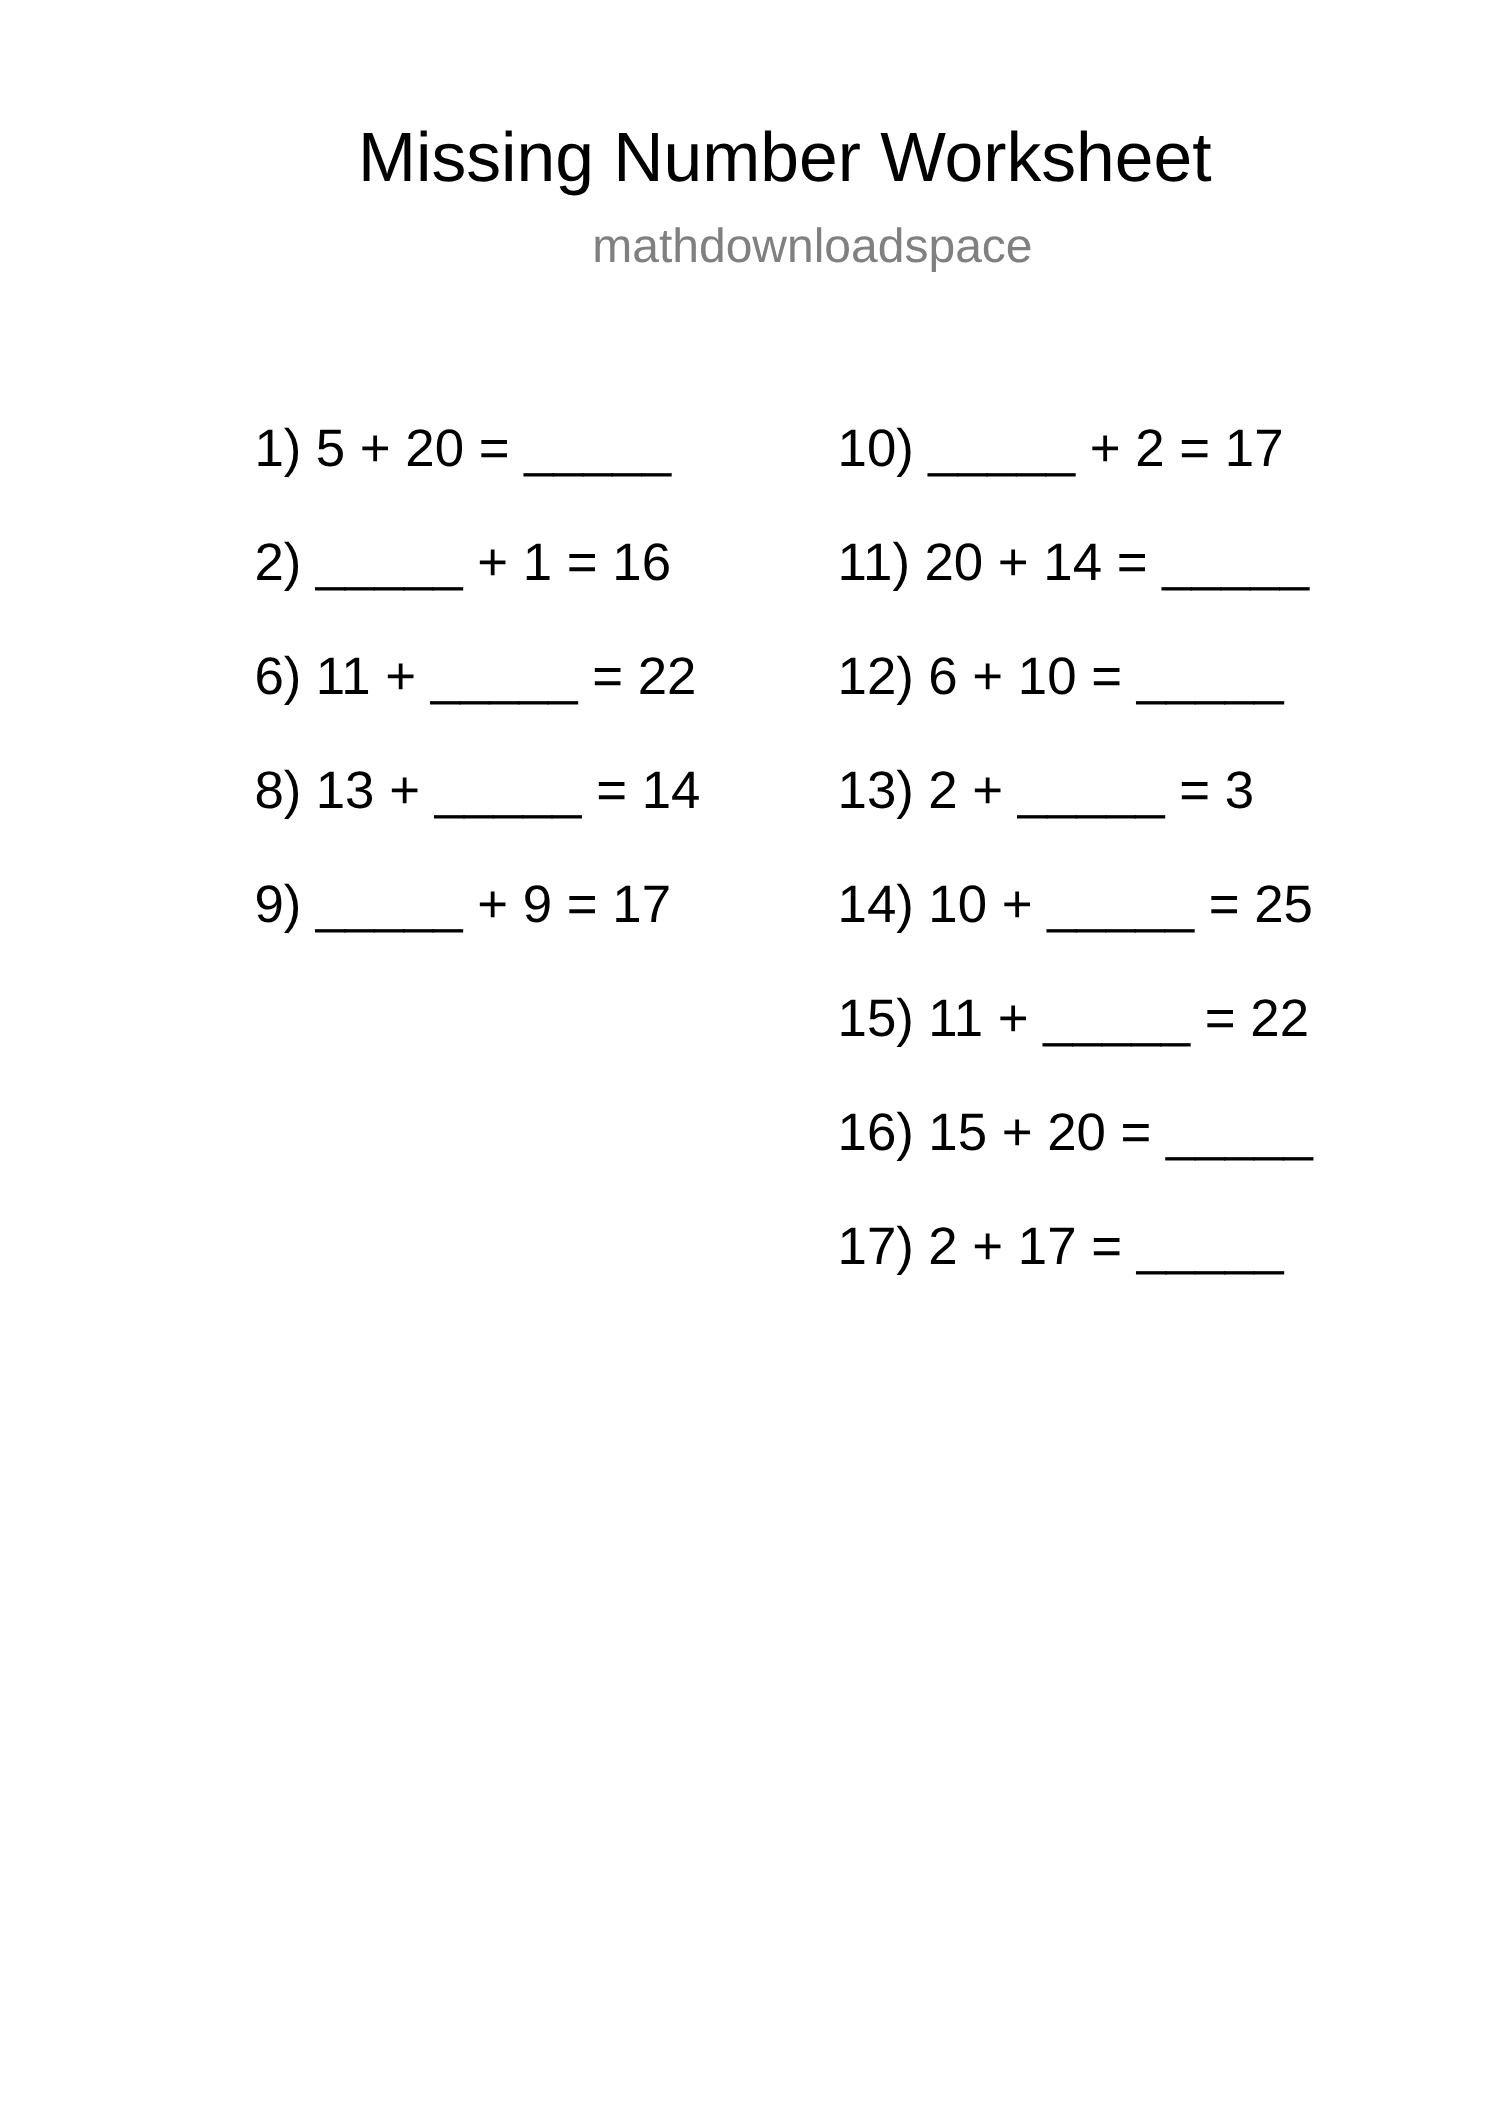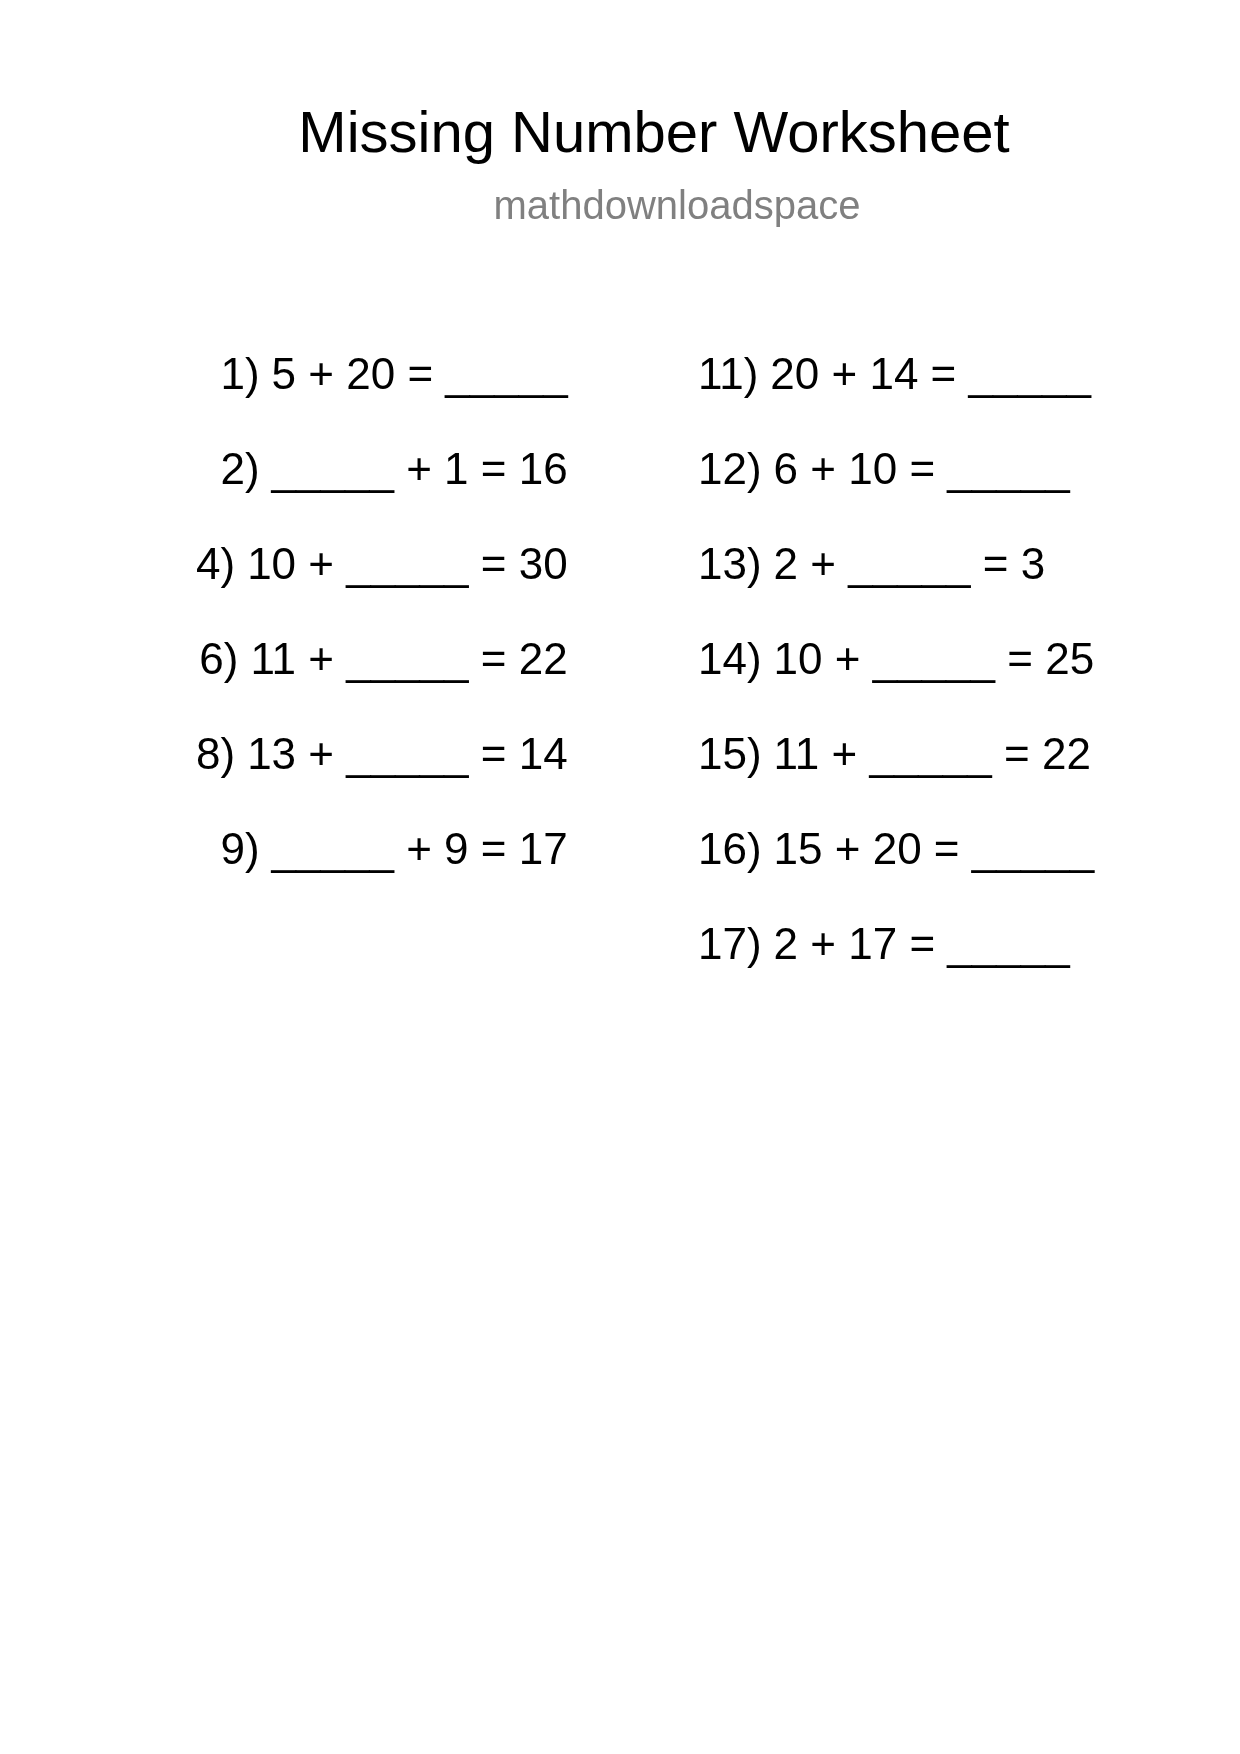--- a/index.html
+++ b/index.html
@@ -38,48 +38,48 @@
       text-align: center;
       font-size: 40px;
       line-height: 50px;
       color: #808080;
       white-space: nowrap;
     }
     .column {
       position: absolute;
       top: 348px;
     }
-    .col-left { left: 196px; text-align: right; }
+    .col-left { left: 212px; }
     .col-right { left: 698px; }
     .problem {
       height: 95px;
       font-size: 44px;
       line-height: 52px;
       white-space: nowrap;
       color: #000000;
     }
     .problem .num { margin-right: 12px; }
   </style>
 </head>
 <body>
 
 <div>
   <div class="title">Missing Number Worksheet</div>
   <div class="subtitle">mathdownloadspace</div>
 
   <div class="column col-left">
     <div class="problem"><span class="num">1)</span><span>5 + 20 = _____</span></div>
     <div class="problem"><span class="num">2)</span><span>_____ + 1 = 16</span></div>
-    <div class="problem"><span class="num">4)</span><span>10 + _____ = 30</span></div>
     <div class="problem"><span class="num">6)</span><span>11 + _____ = 22</span></div>
     <div class="problem"><span class="num">8)</span><span>13 + _____ = 14</span></div>
     <div class="problem"><span class="num">9)</span><span>_____ + 9 = 17</span></div>
   </div>
 
   <div class="column col-right">
+    <div class="problem"><span class="num">10)</span><span>_____ + 2 = 17</span></div>
     <div class="problem"><span class="num">11)</span><span>20 + 14 = _____</span></div>
     <div class="problem"><span class="num">12)</span><span>6 + 10 = _____</span></div>
     <div class="problem"><span class="num">13)</span><span>2 + _____ = 3</span></div>
     <div class="problem"><span class="num">14)</span><span>10 + _____ = 25</span></div>
     <div class="problem"><span class="num">15)</span><span>11 + _____ = 22</span></div>
     <div class="problem"><span class="num">16)</span><span>15 + 20 = _____</span></div>
     <div class="problem"><span class="num">17)</span><span>2 + 17 = _____</span></div>
   </div>
 </div>
 

